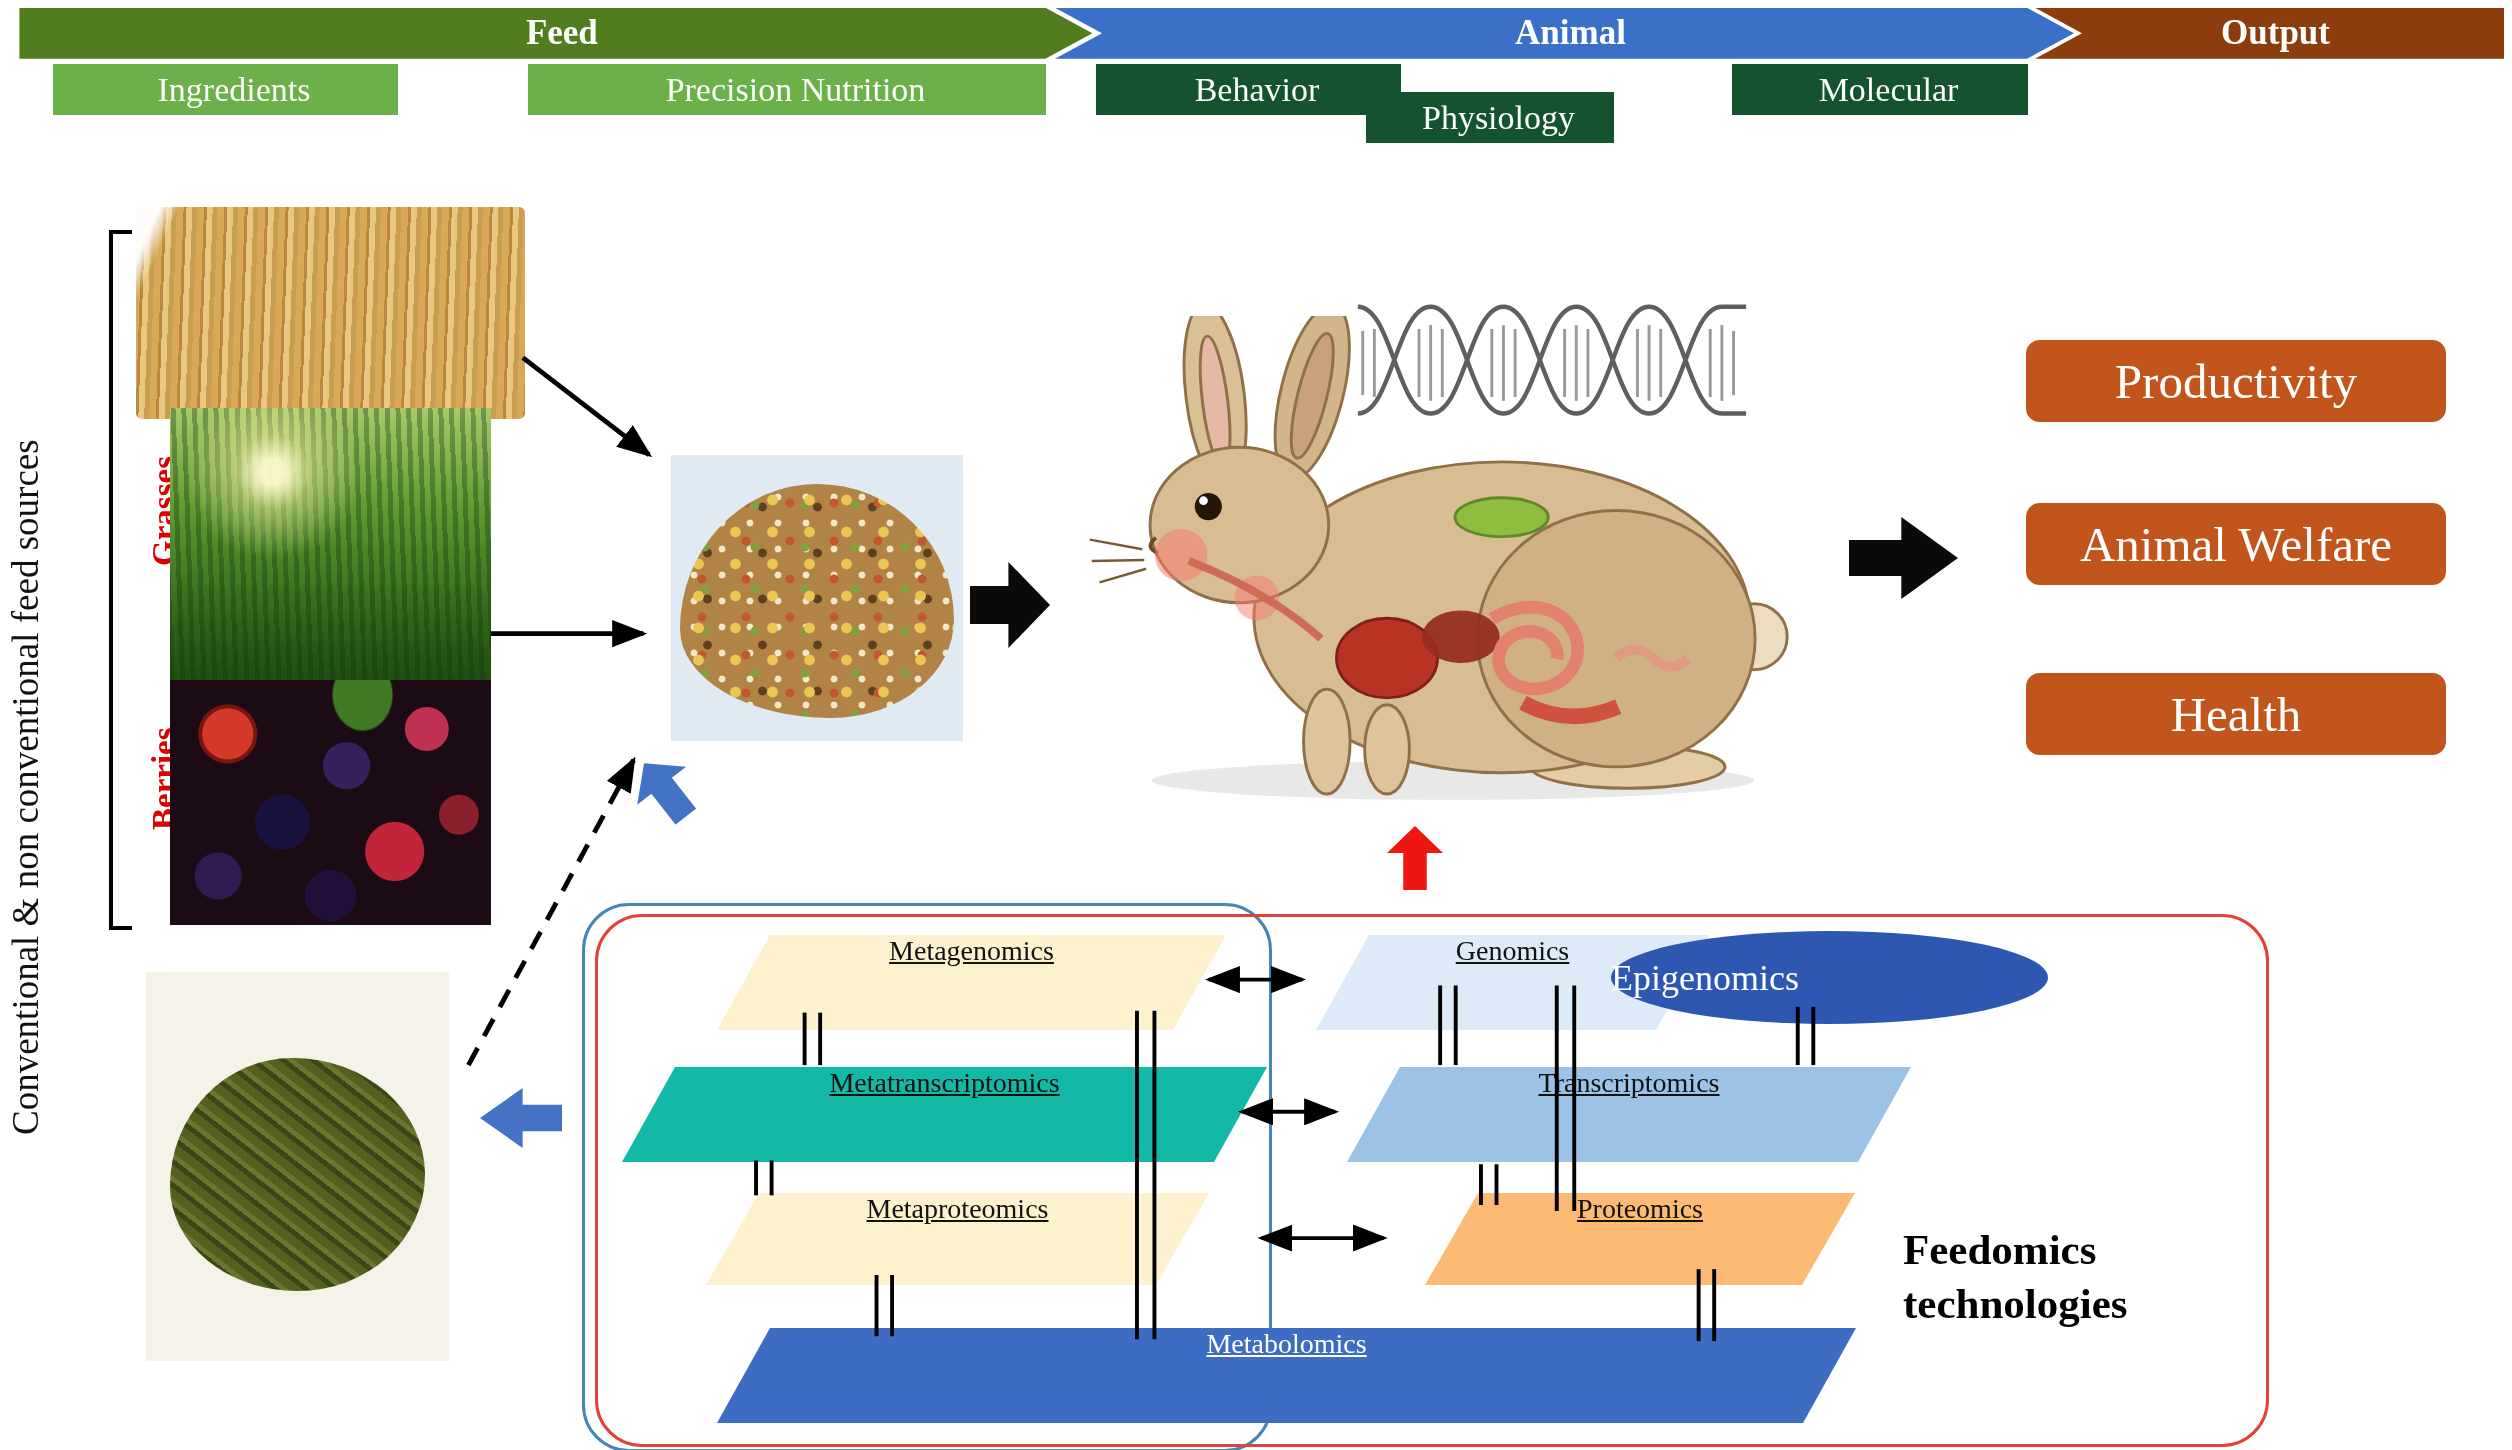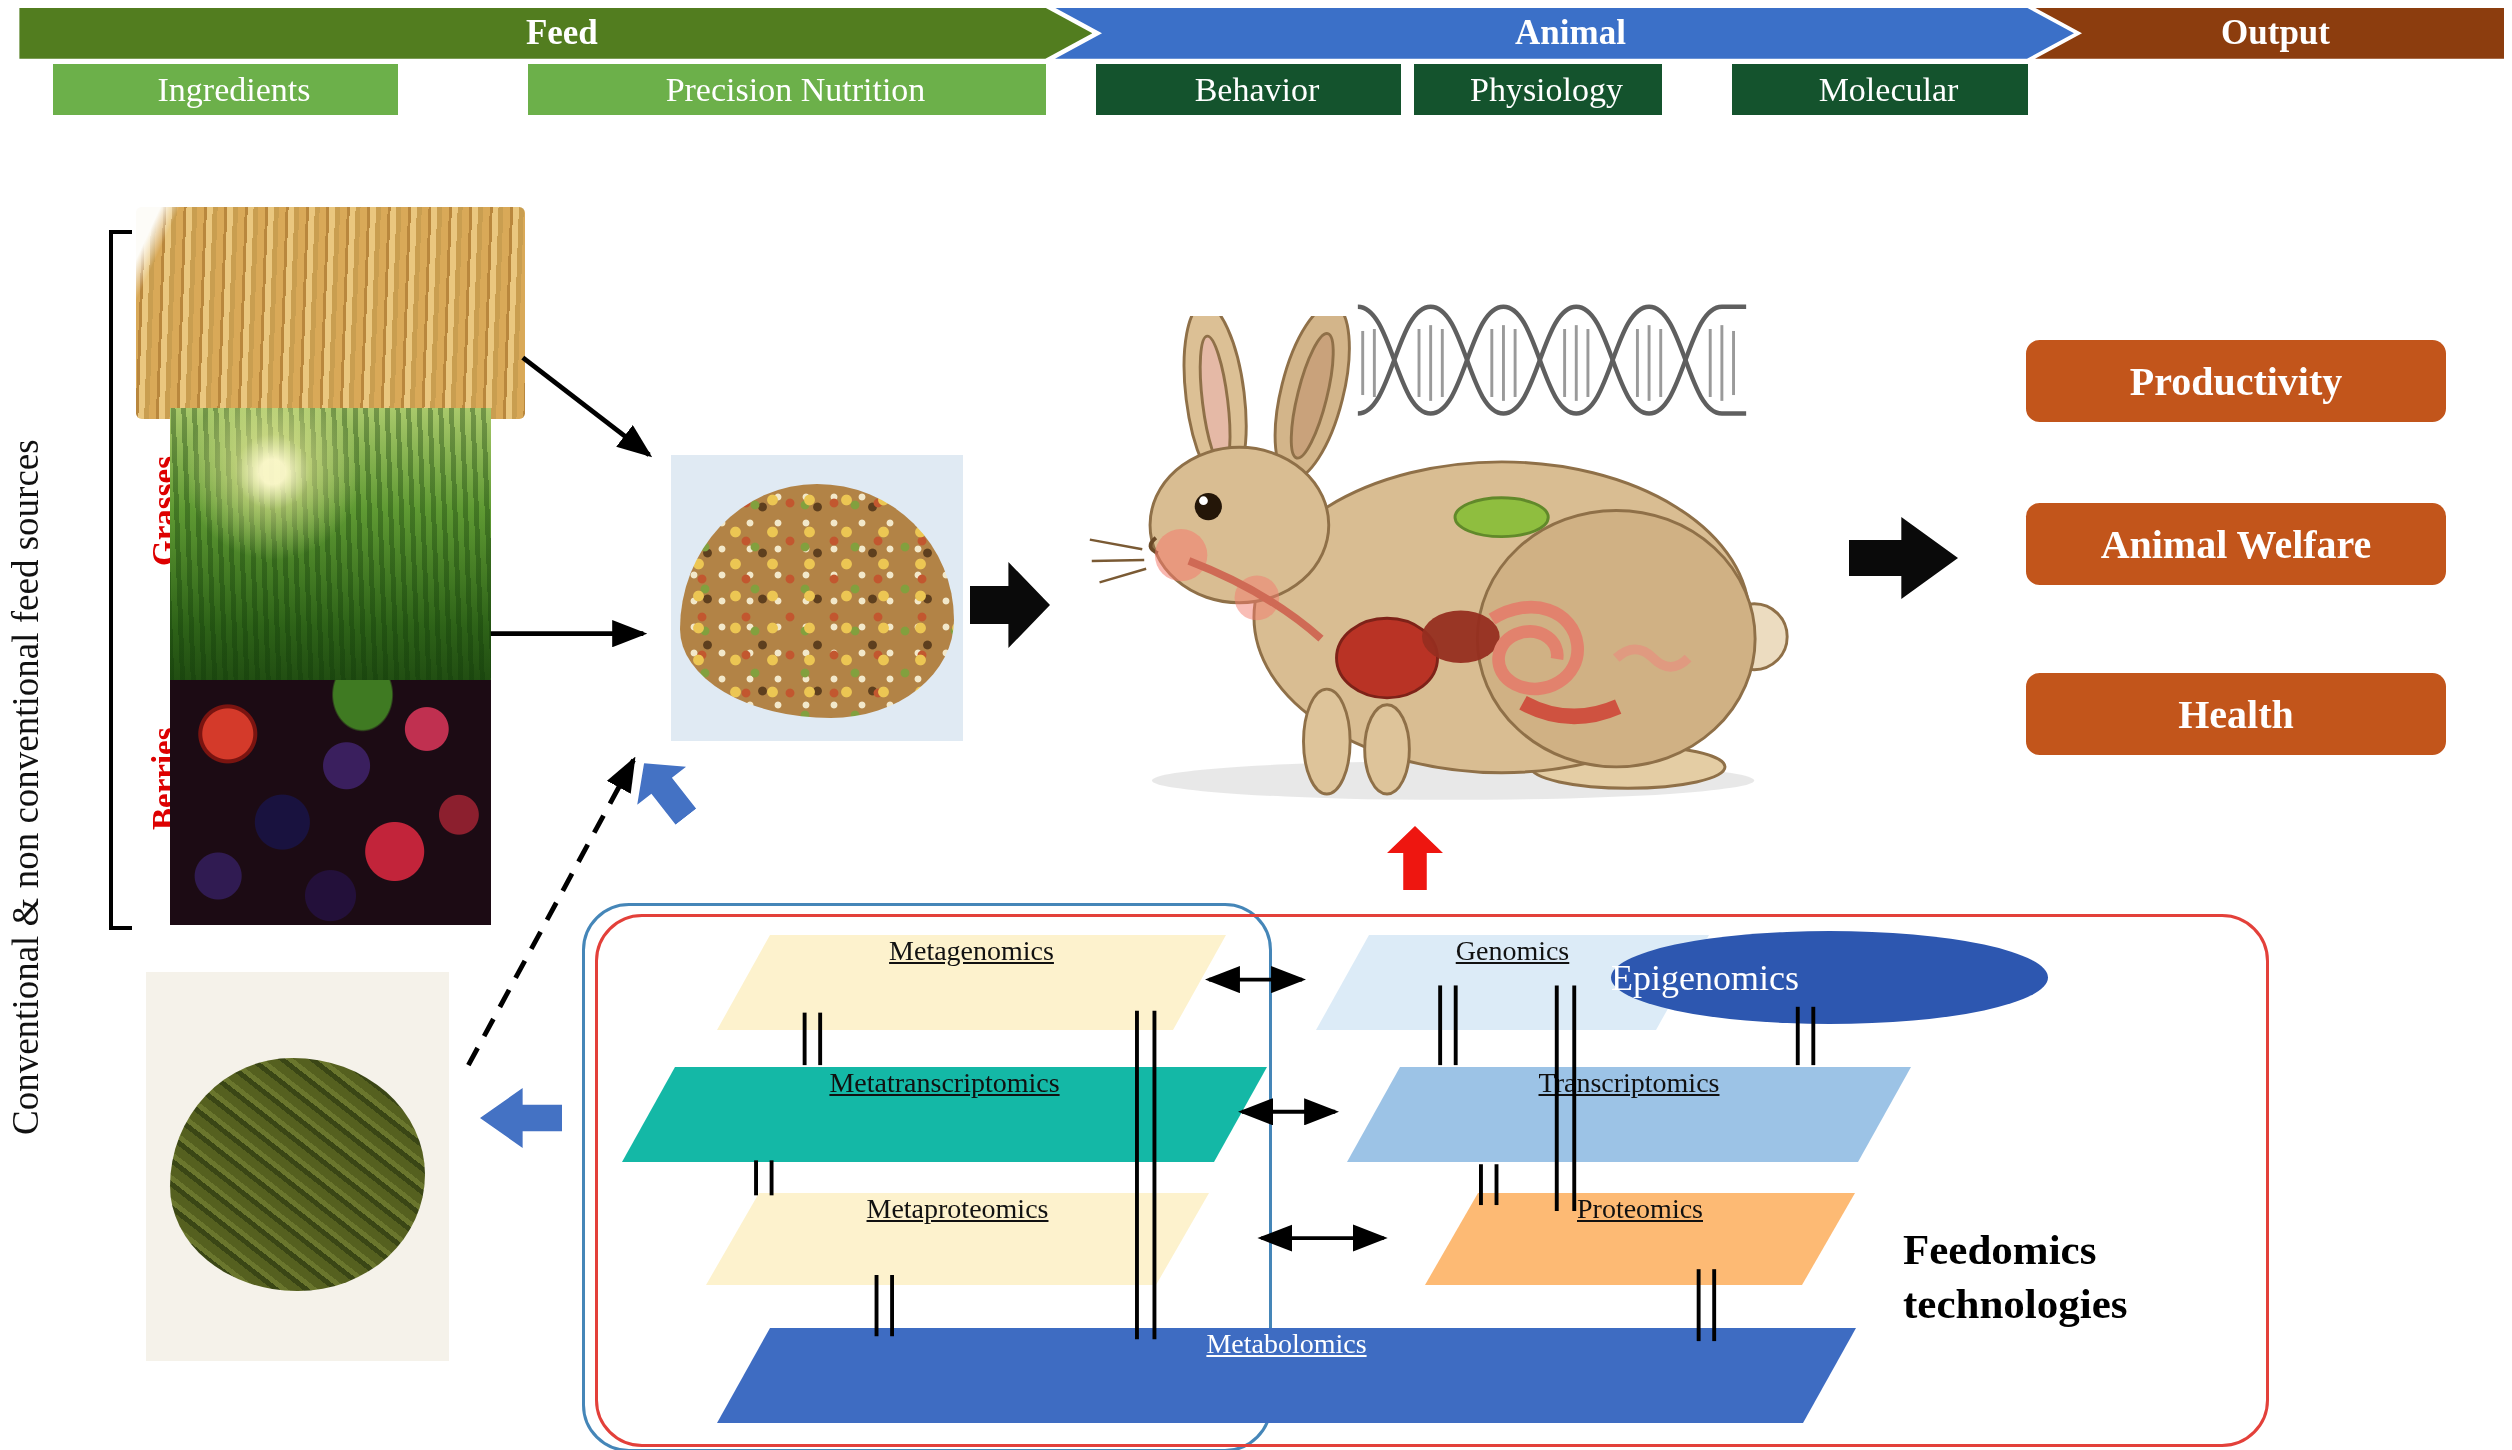--- a/index.html
+++ b/index.html
@@ -20,21 +20,21 @@
     clip-path:polygon(0 0, 100% 0, 100% 100%, 0 100%, 47px 50%); }
   .sub {
     position:absolute; top:64px; height:51px; color:#fff; font-size:34px;
     display:flex; align-items:center; justify-content:center;padding-left:17px;
   }
   .sub.green { background:#6cb04a; }
   .sub.blue  { background:#14532d; }
   #sub-ingredients { left:53px;   width:328px; }
   #sub-precision   { left:528px;  width:501px; }
   #sub-behavior    { left:1096px; width:288px; }
-  #sub-physiology  { left:1414px; width:231px; }
+  #sub-physiology  { left:1366px; width:231px;margin-top:28px; }
   #sub-molecular   { left:1732px; width:279px; }
   
   .vlabel {
     position:absolute; writing-mode:vertical-rl; transform:rotate(180deg);
     display:flex; align-items:center; justify-content:center; text-align:center;
   }
   #axis-label { left:1.9px; top:185px; height:1205px; width:47px; font-size:37px; color:#111; }
   .src-label { color:#dd0000; font-weight:700; font-size:33px; }
   #label-hay     { left:132px; top:216px; height:119px; width:37px; }
   #label-grasses { left:146px; top:413px; height:196px; width:37px; }
@@ -86,21 +86,21 @@
       radial-gradient(circle, #ecc653 0 4.9px, rgba(0,0,0,0) 5.8px),
       radial-gradient(circle, #c2572f 0 3.9px, rgba(0,0,0,0) 4.9px),
       radial-gradient(circle, #82a03e 0 3.9px, rgba(0,0,0,0) 4.9px),
       radial-gradient(circle, #f2e8ca 0 2.9px, rgba(0,0,0,0) 3.9px),
       radial-gradient(circle, #5e3f1e 0 3.9px, rgba(0,0,0,0) 4.9px);
     background-size:37px 32px, 44px 38px, 50px 42px, 28px 26px, 55px 46px;
   }
   
   .outbox {
     position:absolute; left:2026px; width:420px; height:82px; background:#c2551b;
-    border-radius:13.6px; color:#fff; font-weight:700; font-size:40px;
+    border-radius:13.6px; color:#fff; font-weight:400; font-size:49px;
     display:flex; align-items:center; justify-content:center; z-index:2;
   }
   #out-productivity { top:340px; }
   #out-welfare      { top:503px; }
   #out-health       { top:673px; }
   
   #feedomics-blue-box {
     position:absolute; left:582px; top:903px; width:684px; height:543px;
     border:3.9px solid #4586b8; border-radius:47px; z-index:1;
   }

